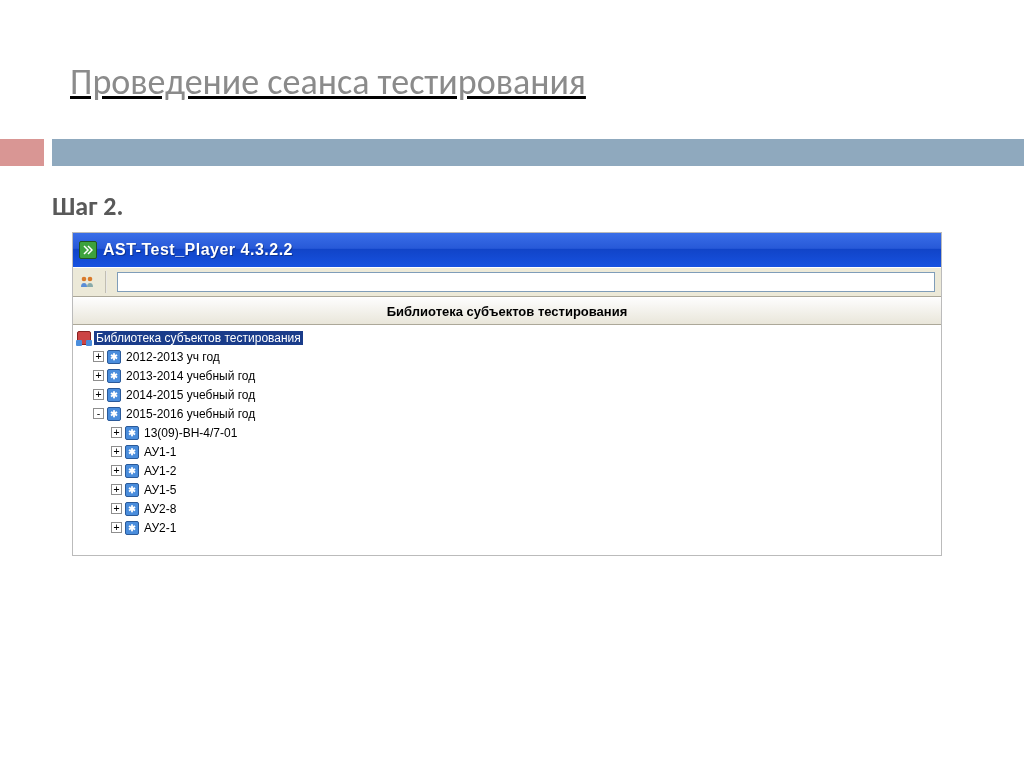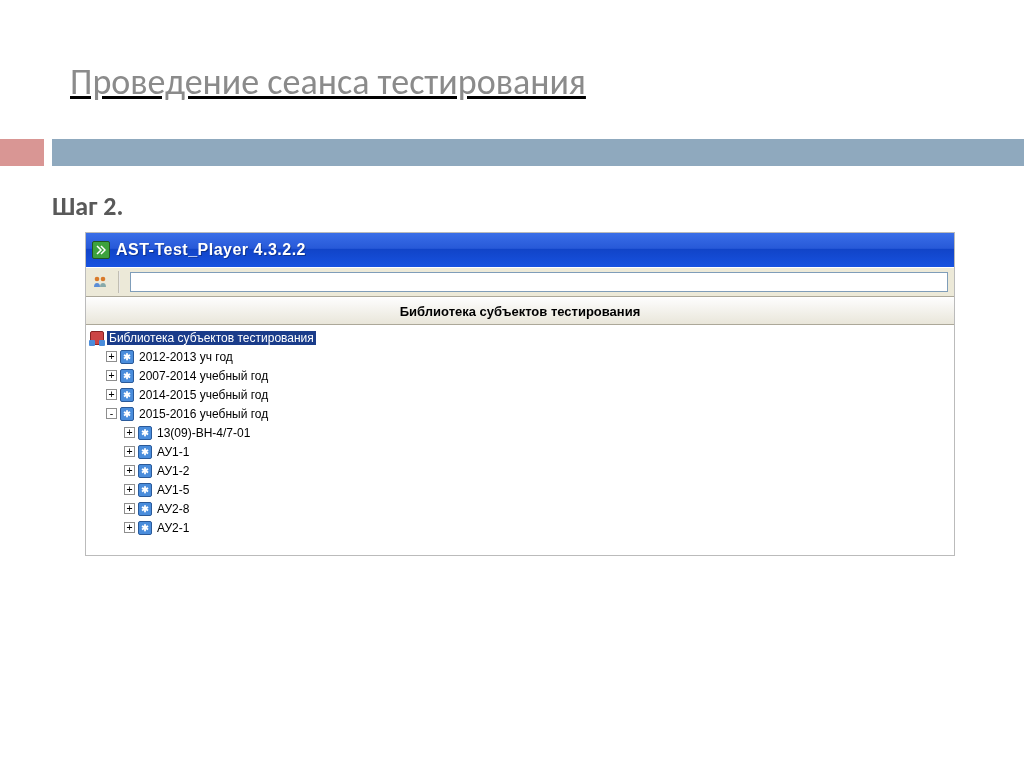--- a/index.html
+++ b/index.html
@@ -26,21 +26,21 @@
     position: absolute; left: 52px; top: 190px; right: 40px;
   }
   .step-label { font-size: 26px; font-weight: bold; color: #595959; margin-bottom: 10px; }
   .instruction { font-size: 22px; color: #222; position: relative; padding-left: 18px; margin-bottom: 12px; }
   .instruction::before {
     content: "▪"; color: #8e9da8; position: absolute; left: 0; font-size: 13px; top: 8px;
   }
 
   
   .appwin {
-    margin-left: 33px;
+    margin-left: 20px;
     width: 870px;
     border: 1px solid #bbb;
     background: #b91c1c;
     font-family: "Tahoma", sans-serif;
     font-size: 13px;
   }
   .titlebar {
     height: 34px;
     background: linear-gradient(to bottom, #3a6ee8 0%, #2759d8 45%, #1144c8 48%, #1752e0 100%);
     display: flex; align-items: center; padding: 0 6px;
@@ -168,21 +168,21 @@
         </div>
 
         <div class="tnode indent1">
           <span class="expander">+</span>
           <span class="ticon asterisk"></span>
           <span class="label">2012-2013 уч год</span>
         </div>
         <div class="tnode indent1">
           <span class="expander">+</span>
           <span class="ticon asterisk"></span>
-          <span class="label">2007-2014 учебный год</span>
+          <span class="label">2013-2014 учебный год</span>
         </div>
         <div class="tnode indent1">
           <span class="expander">+</span>
           <span class="ticon asterisk"></span>
           <span class="label">2014-2015 учебный год</span>
         </div>
         <div class="tnode indent1">
           <span class="expander">-</span>
           <span class="ticon asterisk"></span>
           <span class="label">2015-2016 учебный год</span>

